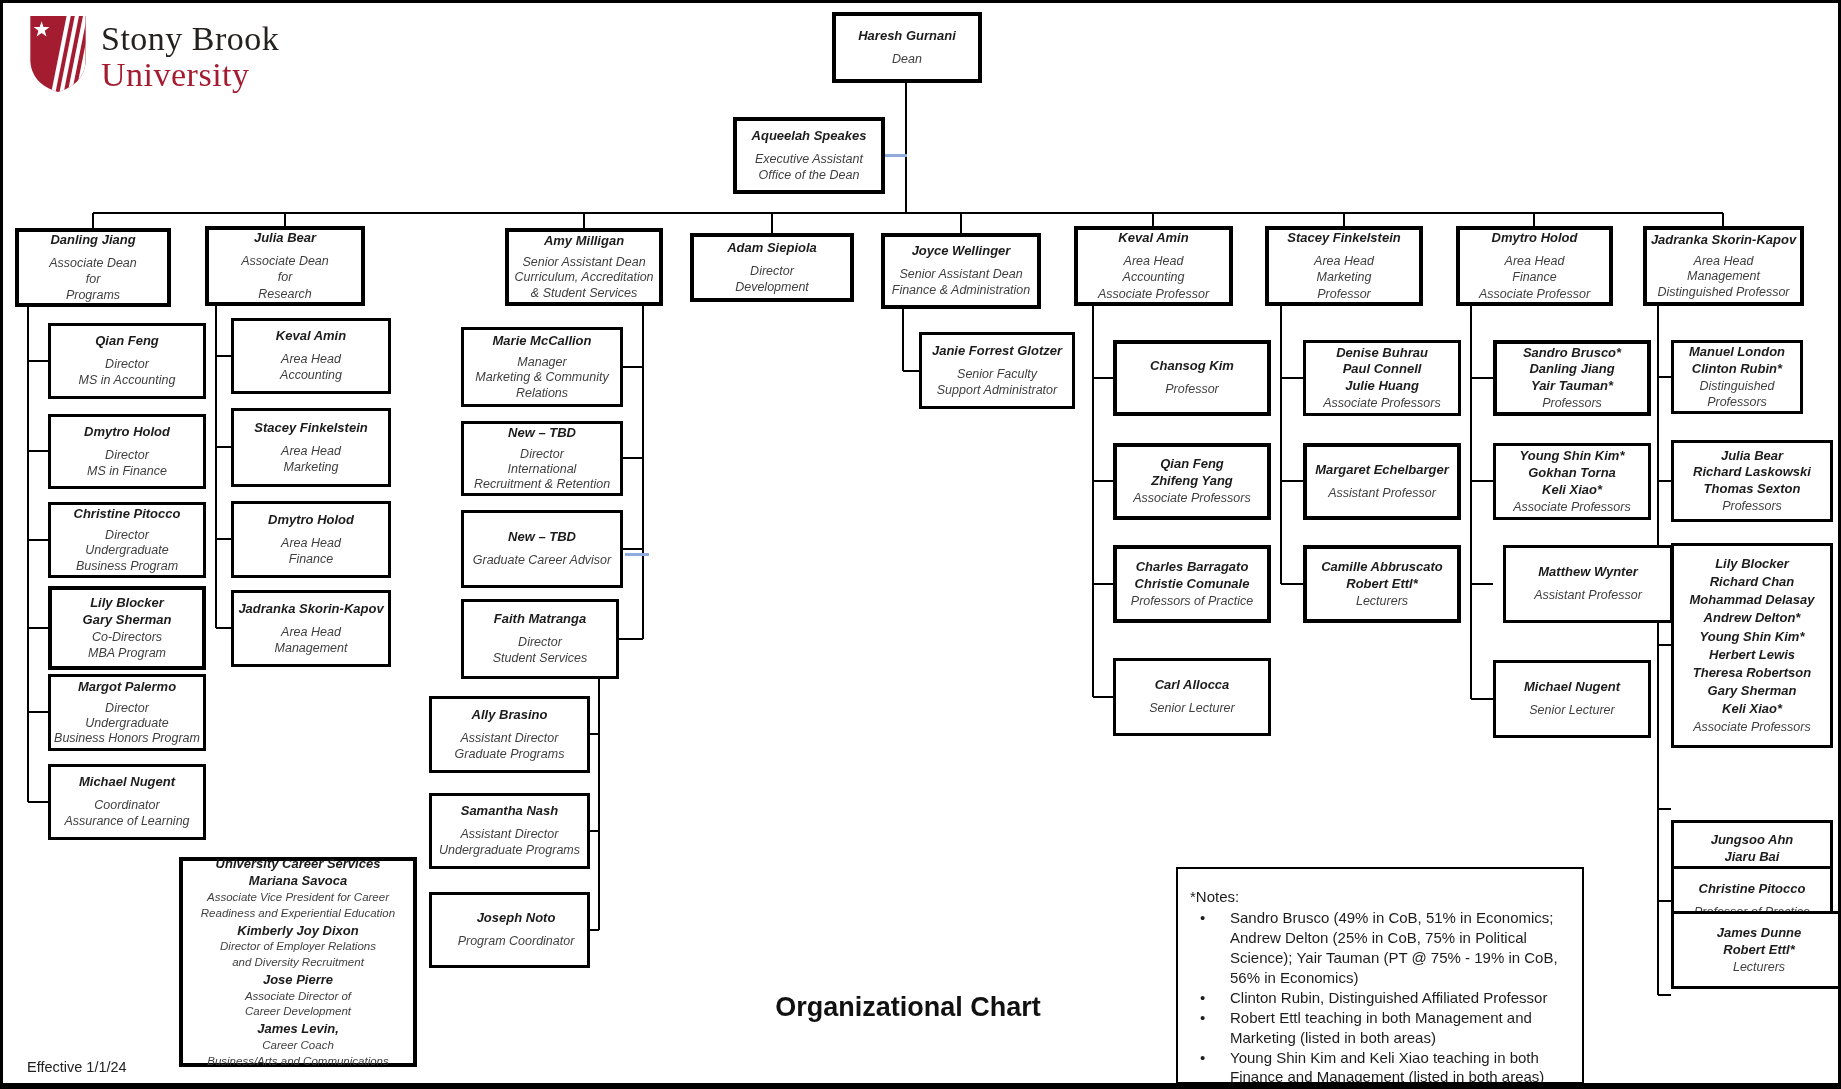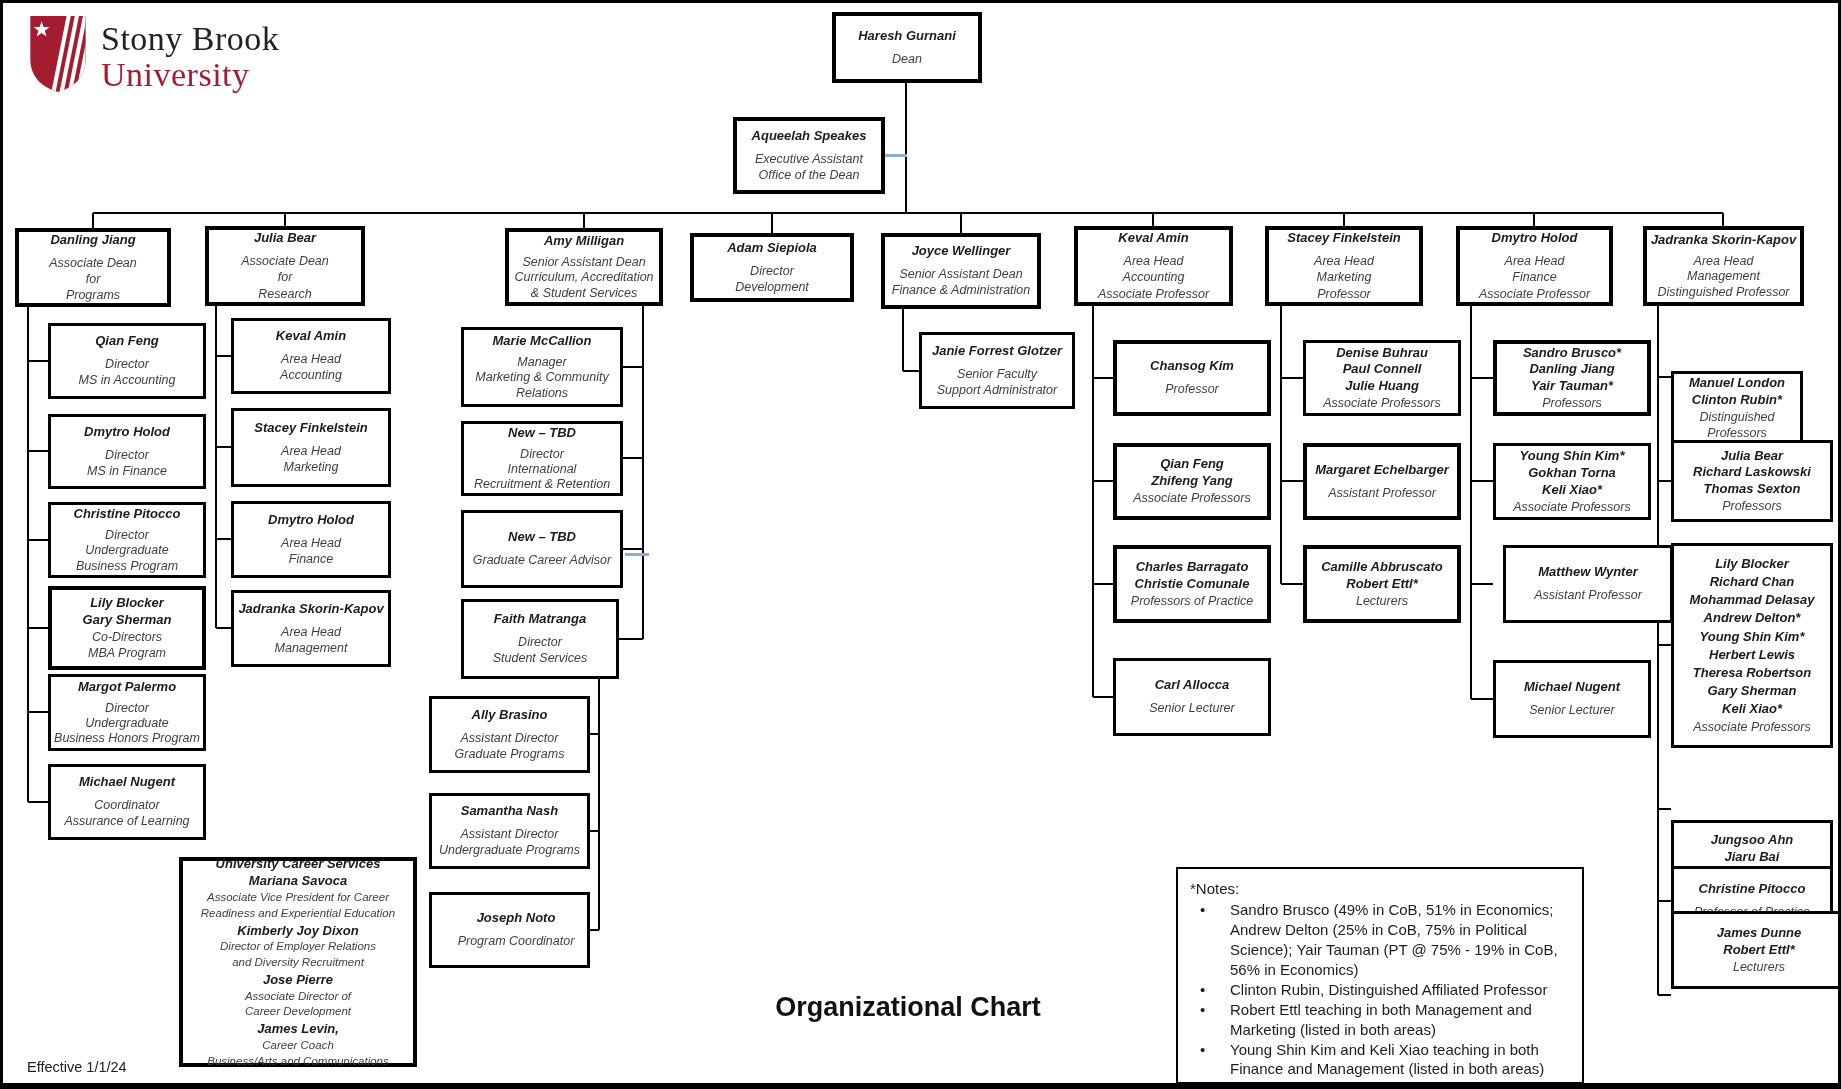--- a/index.html
+++ b/index.html
@@ -21,21 +21,21 @@
   .logo-text{margin-left:12px;font-family:"Liberation Serif",serif;line-height:1.05;padding-top:8px;}
   .logo-line1{font-size:34px;color:#25211f;letter-spacing:.5px;}
   .logo-line2{font-size:34px;color:#a41c30;letter-spacing:.5px;}
   .chart-title{
     position:absolute;left:690px;top:988px;width:430px;text-align:center;
     font-size:27px;font-weight:bold;color:#111;line-height:1.22;
   }
   .effective{position:absolute;left:24px;top:1056px;font-size:14.5px;color:#222;}
   .notes{
     position:absolute;left:1173px;top:864px;width:408px;height:217px;box-sizing:border-box;
-    border:2.5px solid #000;background:#fff;padding:10px 10px 4px 12px;font-size:15px;color:#1c1c1c;line-height:1.33;
+    border:2.5px solid #000;background:#fff;padding:18px 10px 4px 12px;font-size:15px;color:#1c1c1c;line-height:1.33;
   }
   .notes-title{margin-bottom:1px;}
   .notes ul{margin:0;padding:0;list-style:none;}
   .notes li{position:relative;padding-left:40px;margin:0;}
   .notes li::before{content:"\2022";position:absolute;left:10px;top:0;}
 </style>
 </head>
 <body>
 
 <div class="canvas">
@@ -338,21 +338,21 @@
         <div class="line">Associate Professors</div>
       </div>
       <div class="box" style="left: 1500px; top: 542px; width: 170px; height: 78px; border-width: 3px;">
         <div class="line bold gap">Matthew Wynter</div>
         <div class="line">Assistant Professor</div>
       </div>
       <div class="box" style="left: 1490px; top: 657px; width: 158px; height: 78px; border-width: 3px;">
         <div class="line bold gap">Michael Nugent</div>
         <div class="line">Senior Lecturer</div>
       </div>
-      <div class="box" style="left: 1668px; top: 337px; width: 132px; height: 74px; border-width: 3px; margin-top: 31px;">
+      <div class="box" style="left: 1668px; top: 337px; width: 132px; height: 74px; border-width: 3px;">
         <div class="line bold">Manuel London</div>
         <div class="line bold">Clinton Rubin*</div>
         <div class="line">Distinguished Professors</div>
       </div>
       <div class="box" style="left: 1668px; top: 437px; width: 162px; height: 82px; border-width: 3px;">
         <div class="line bold">Julia Bear</div>
         <div class="line bold">Richard Laskowski</div>
         <div class="line bold">Thomas Sexton</div>
         <div class="line">Professors</div>
       </div>

